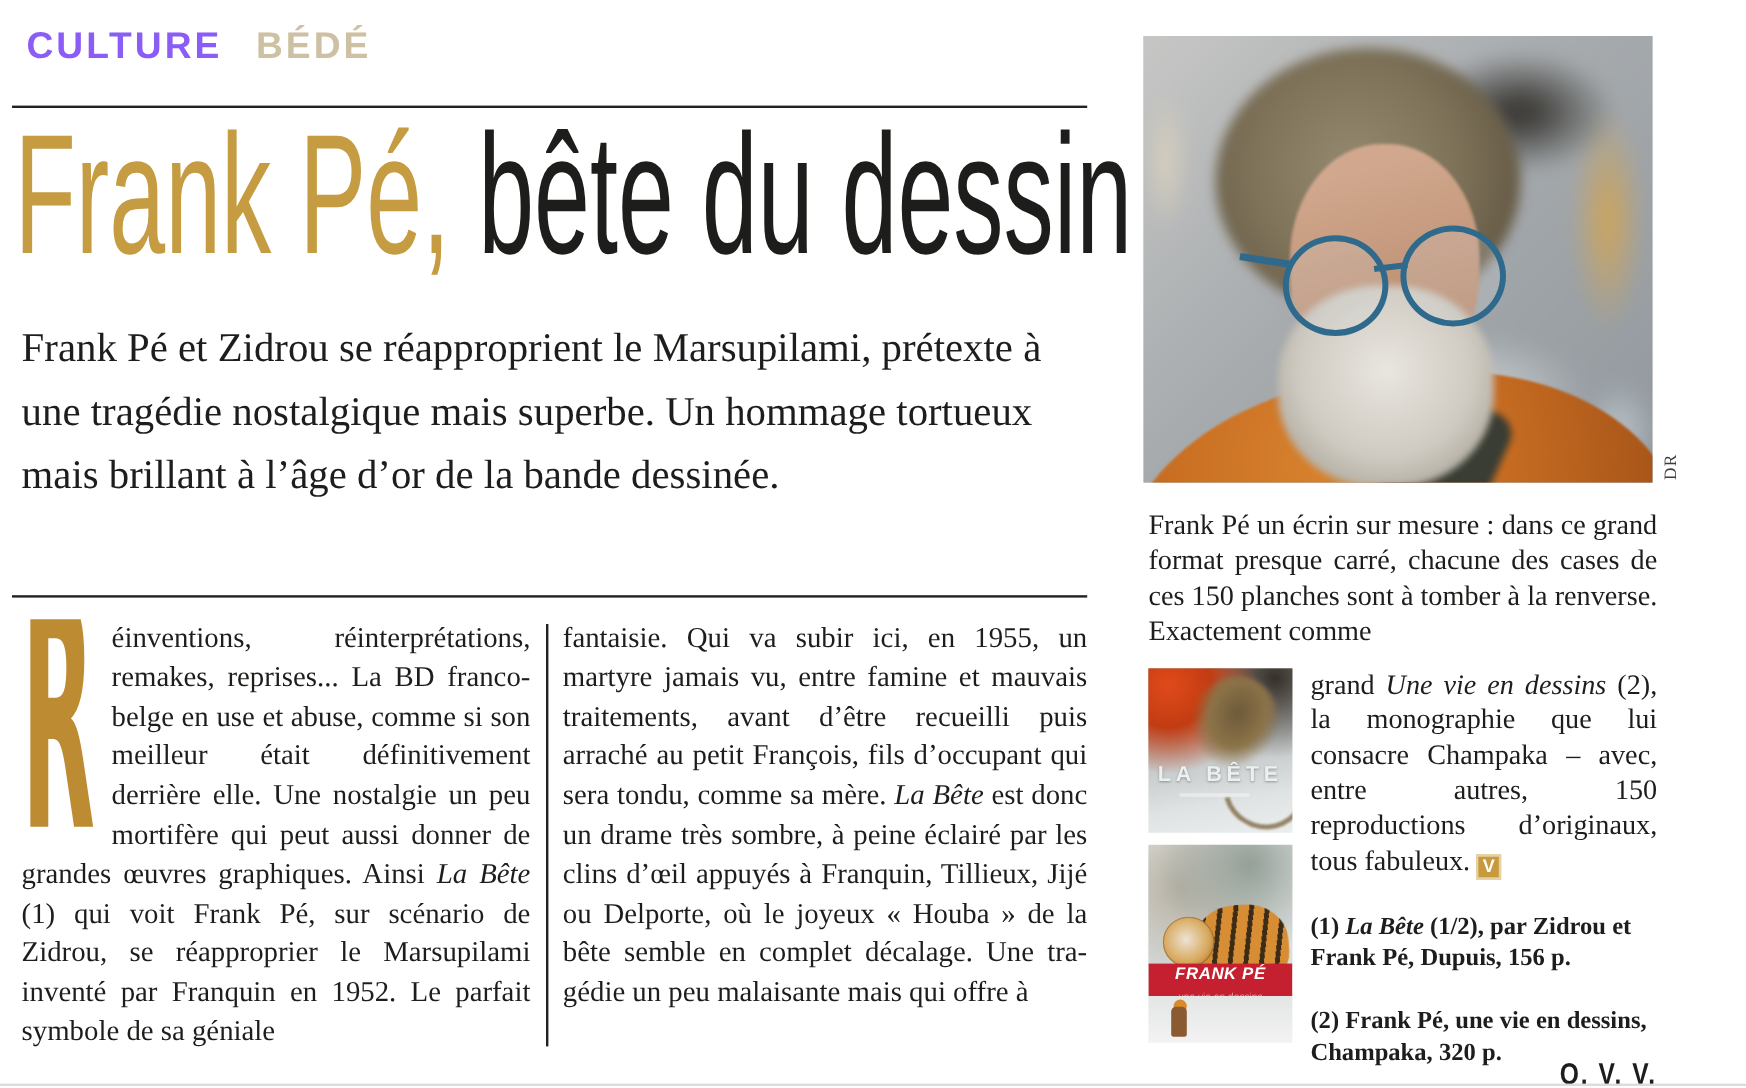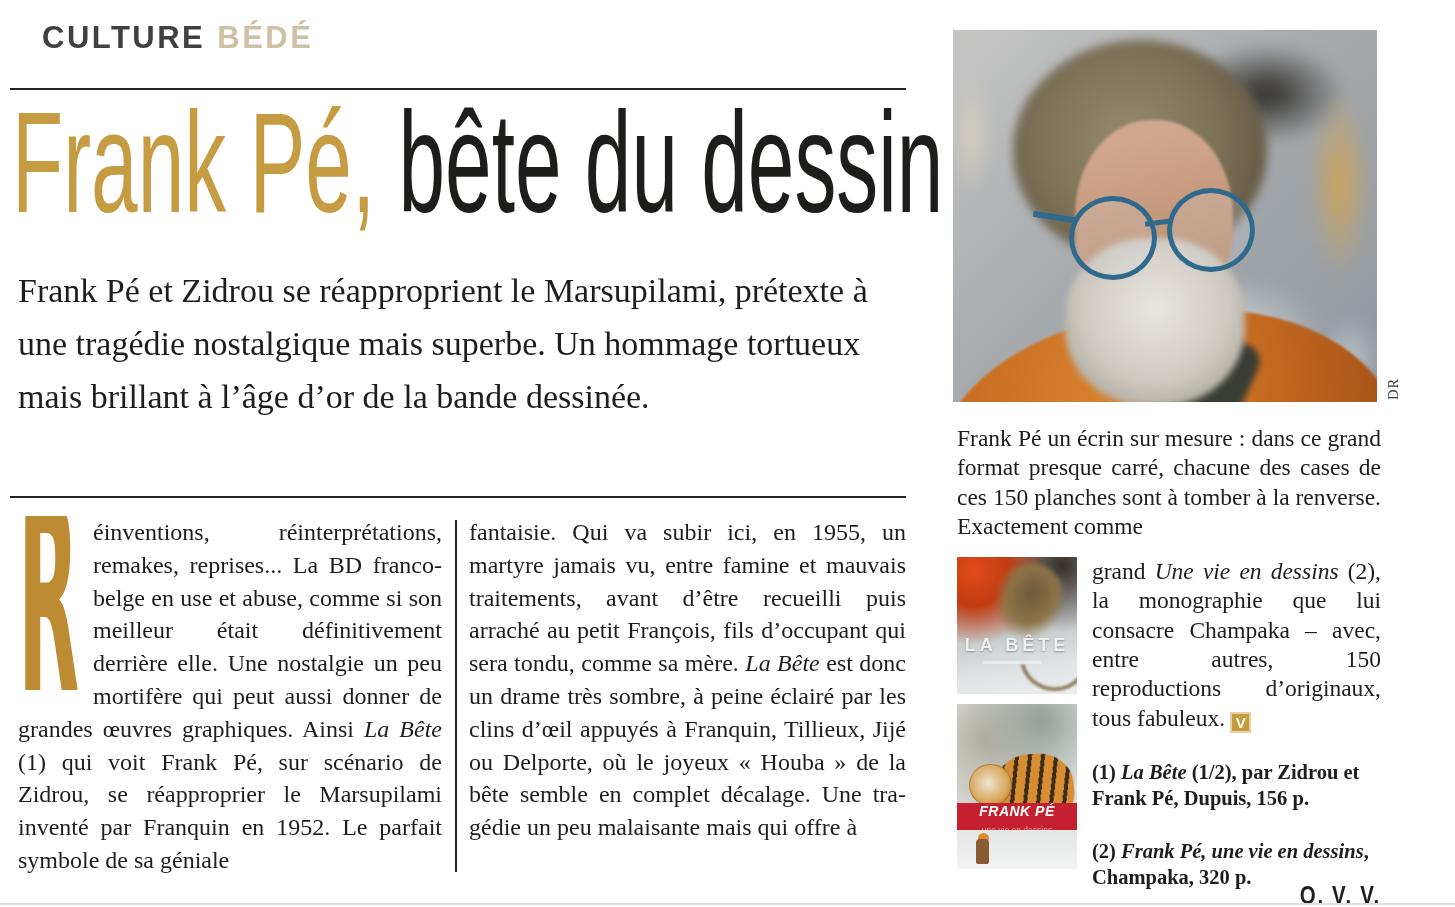--- a/index.html
+++ b/index.html
@@ -3,22 +3,22 @@
 <meta charset="utf-8">
 <style>
   html,body { margin:0; padding:0; }
   body {
     width:1455px; height:907px; position:relative; background:#ffffff;
     font-family:"Liberation Serif", serif; color:#1d1d1b; overflow:hidden;
   }
   
   .kicker { position:absolute; left:22px; top:20px; font-family:"Liberation Sans",sans-serif;
     font-weight:bold; font-size:31px; letter-spacing:2.5px; white-space:nowrap; }
-  .kicker .section { color:#404040;margin-left:20px; }
-  .kicker .topic { color:#cec0a2; margin-left:12px; }
+  .kicker .section { color:#8b5cf6; }
+  .kicker .topic { color:#cec0a2; margin-left:28px; }
   .rule { position:absolute; left:10px; width:896px; height:2px; background:#222220; }
   .rule-top { top:88px; }
   .rule-mid { top:496px; }
   
   .headline { position:absolute; left:12px; top:92px; font-family:"Liberation Sans",sans-serif;
     font-weight:normal; font-size:142px; line-height:1; white-space:nowrap;
     transform:scaleX(0.59); transform-origin:left top; }
   .headline .gold { color:#c69c42; }
   .headline .dark { color:#1d1d1b; }
   
@@ -196,18 +196,18 @@
         <div class="b2-fighead"></div>
         <div class="b2-fig"></div>
       </div>
     </div>
     <div class="narrow">
       <p class="sb-para2" style="margin:0;">
         <span><span>grand </span><span style="font-style: italic;">Une vie en dessins</span><span> (2), la monographie que lui consacre Champaka – avec, entre autres, 150 reproductions d’originaux, tous fabuleux.</span></span><span class="endmark">V</span>
         <span class="byline">O. V. V.</span>
       </p>
       <p class="fn"><span>(1) </span><span style="font-style: italic;">La Bête</span><span> (1/2), par Zidrou et Frank Pé, Dupuis, 156 p.</span></p>
-      <p class="fn"><span>(2) </span><span style="font-style: italic;">Frank Pé, une vie en dessins</span><span>, Champaka, 320 p.</span></p>
+      <p class="fn"><span>(2) </span><span style="">Frank Pé, une vie en dessins</span><span>, Champaka, 320 p.</span></p>
     </div>
   </div>
 </div>
 
 <div class="page-bottom-rule"></div>
 
 </body></html>

